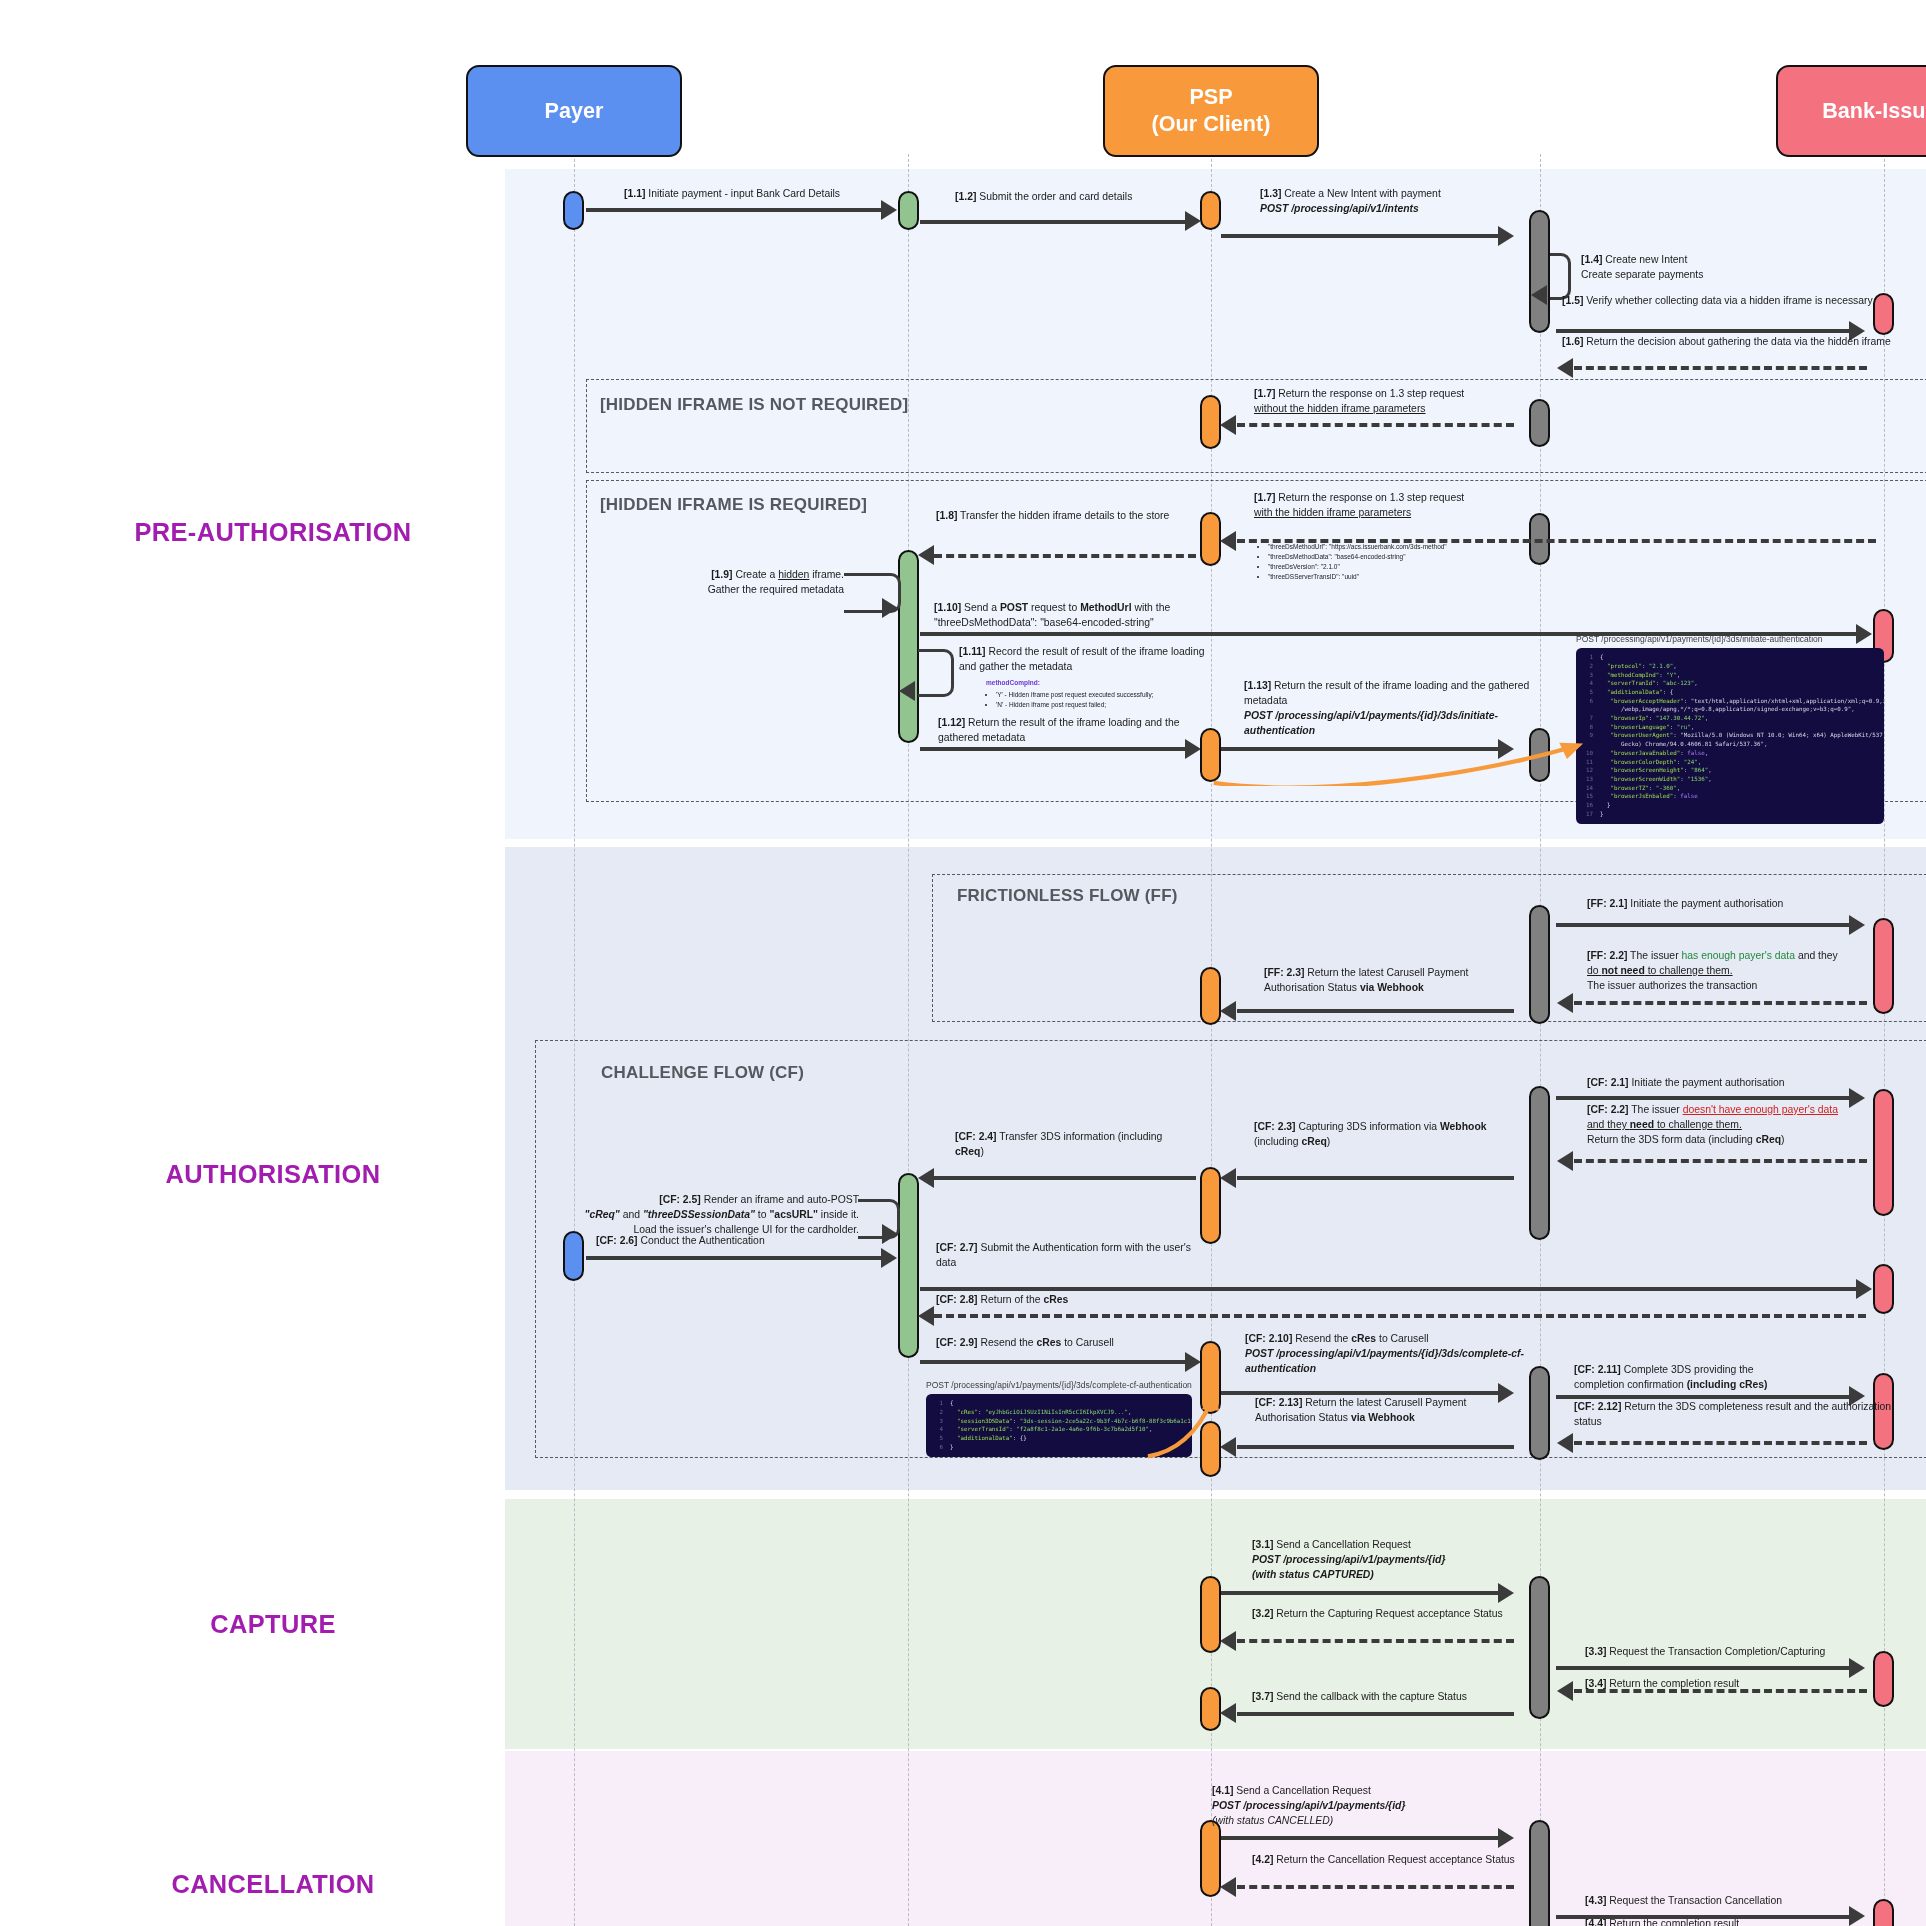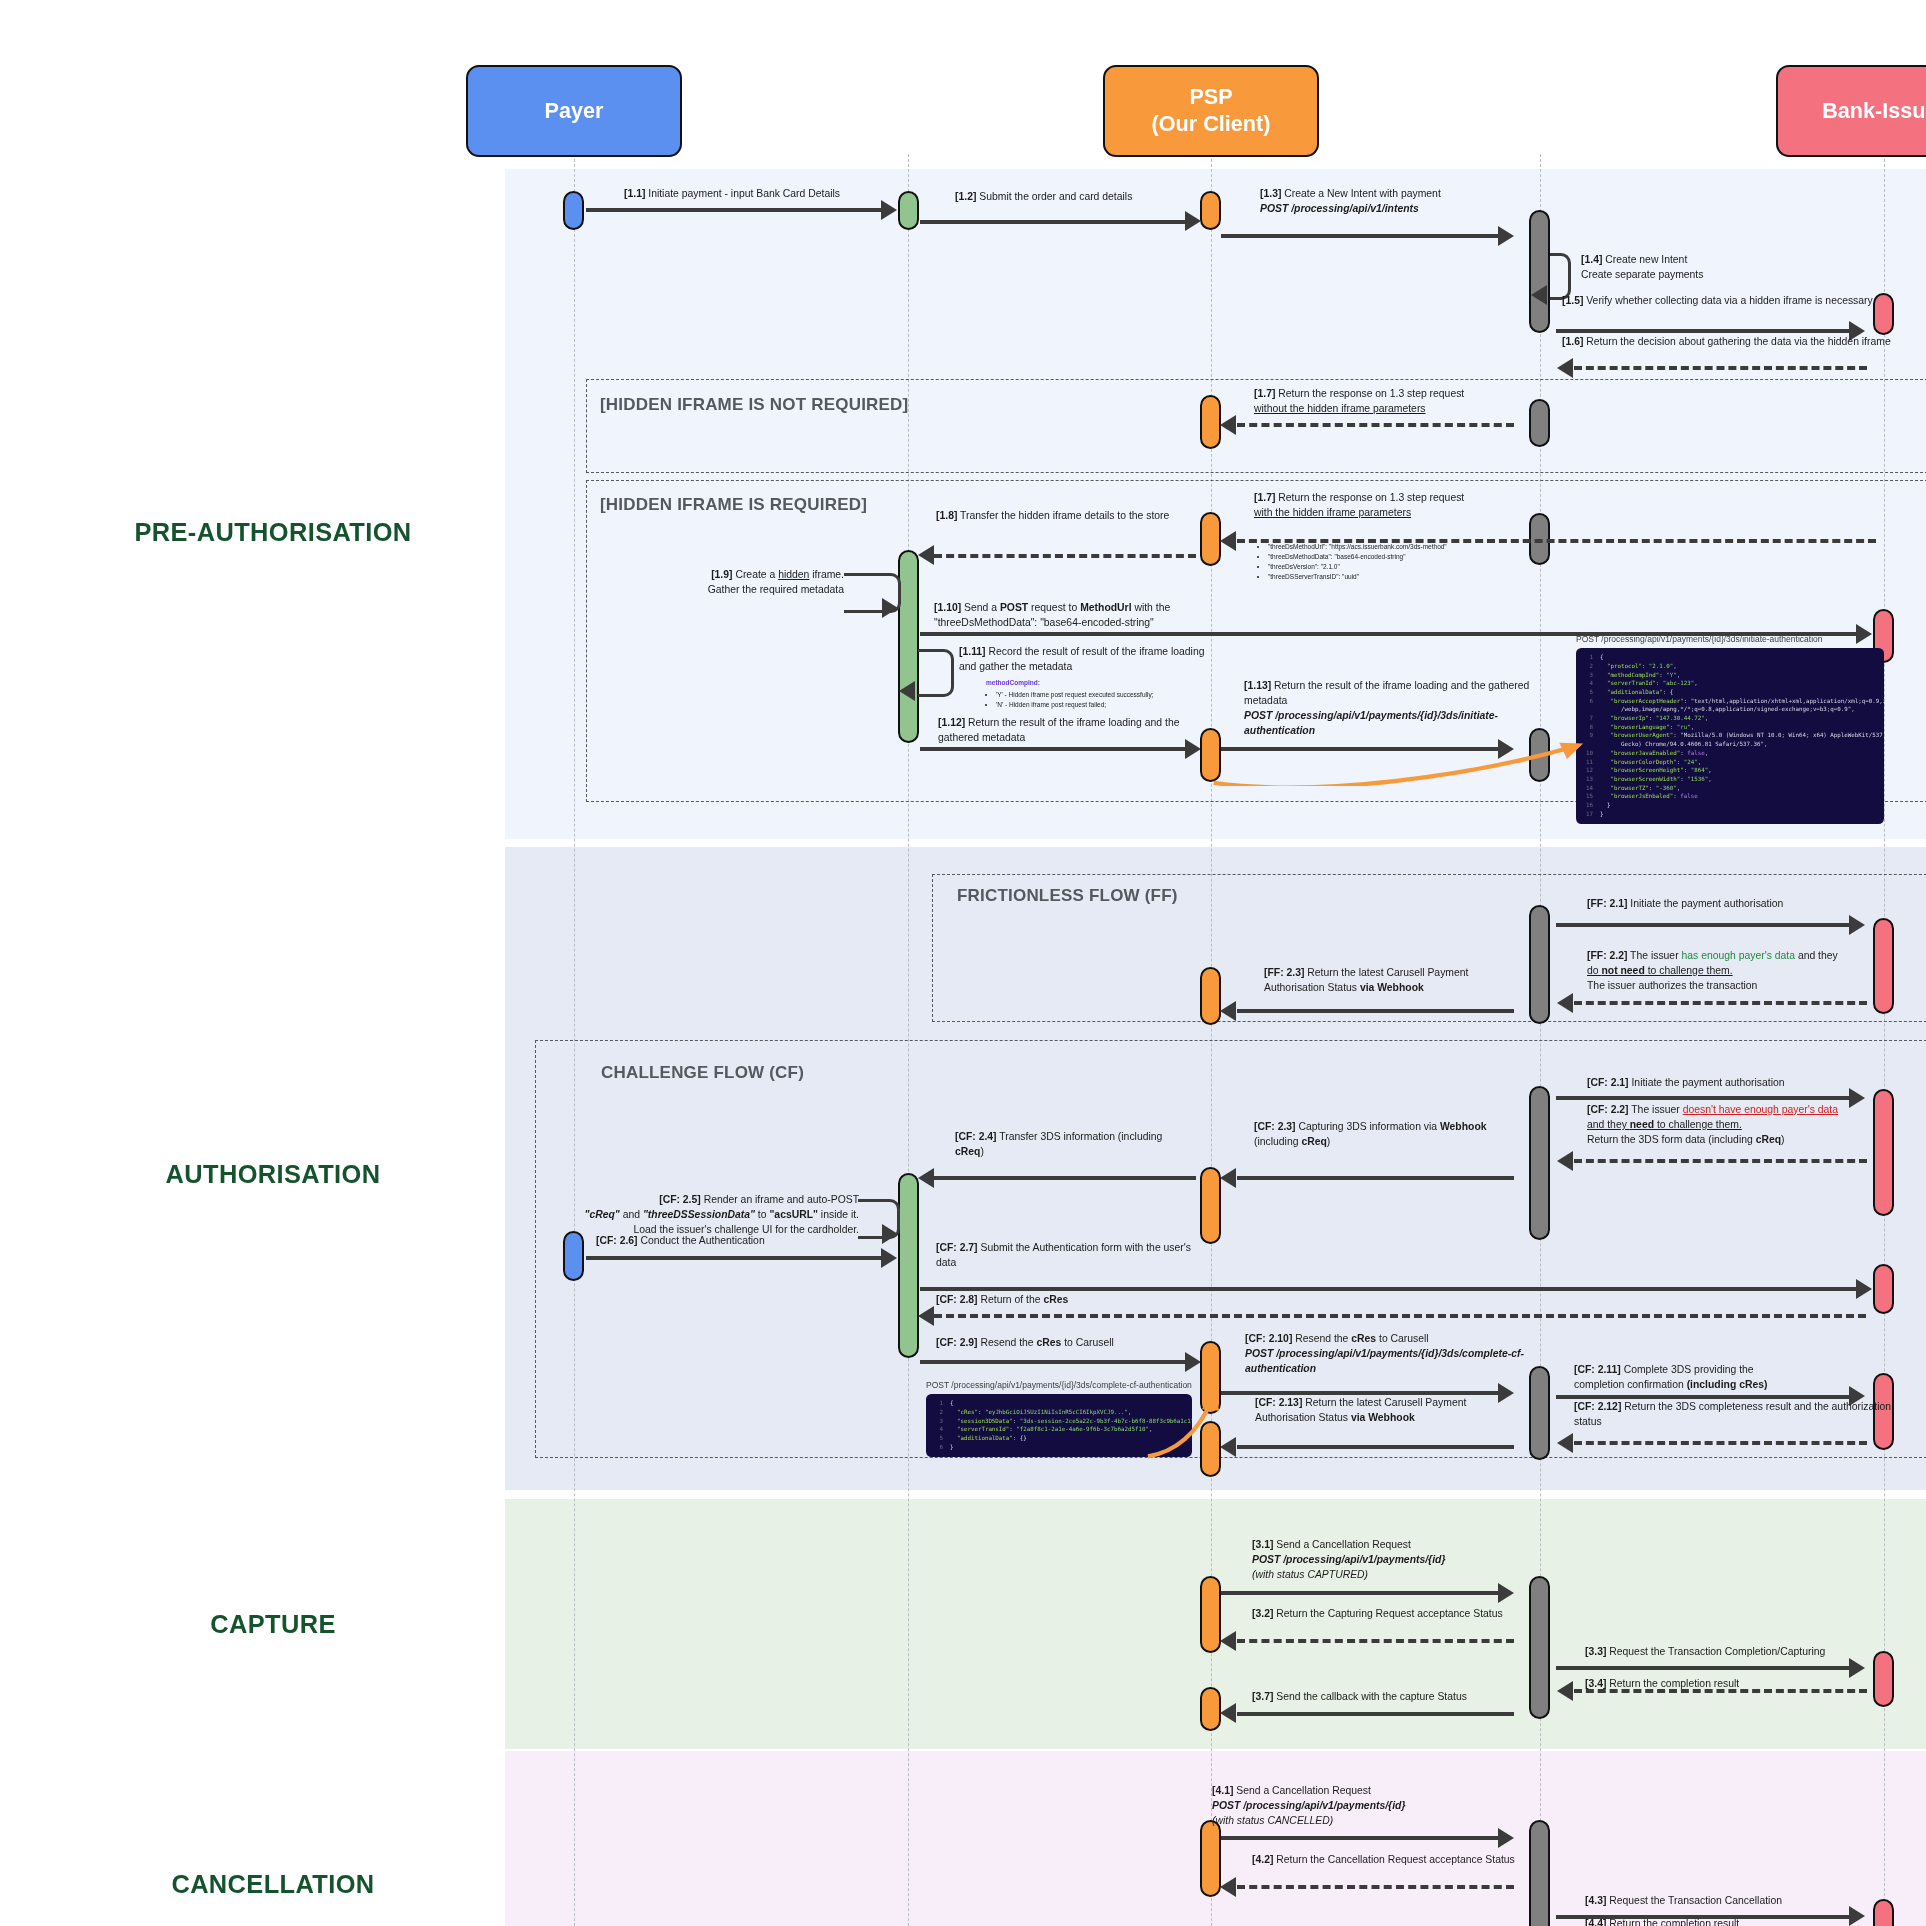--- a/index.html
+++ b/index.html
@@ -1,21 +1,21 @@
 <!DOCTYPE html>
 <html style="font-size:6.2px"><head>
 <meta charset="utf-8">
 <style>
   html,body{margin:0;padding:0;background:#fff;}
   body{font-family:"Liberation Sans",sans-serif;}
   #page{position:relative;width:2090px;height:2416px;background:#ffffff;overflow:hidden;}
 
   
   .band{position:absolute;left:505px;width:1483px;}
-  .band-label{position:absolute;font-weight:bold;color:#14532d;letter-spacing:0.4px;
+  .band-label{position:absolute;font-weight:bold;color:#a21caf;letter-spacing:0.4px;
                text-align:center;font-size:25.4px;font-family:"Liberation Sans",sans-serif;}
 
   
   .actor{position:absolute;width:216px;height:92px;border-radius:13px;
          border:2.3px solid #111;display:flex;flex-direction:column;
          align-items:center;justify-content:center;color:#fff;font-weight:bold;
          font-size:21.6px;line-height:1.25;text-align:center;box-sizing:border-box;}
   .actor span{display:block;}
 
   
@@ -400,21 +400,21 @@
   </svg>
 
   <div class="act" style="left:1200px;top:1576px;height:77px;background:#f89a3c;"></div>
   <div class="act" style="left:1529px;top:1576px;height:143px;background:#808080;"></div>
   <div class="act" style="left:1873px;top:1651px;height:56px;background:#f4717f;"></div>
   <div class="act" style="left:1200px;top:1687px;height:44px;background:#f89a3c;"></div>
 
   <div class="label" style="left:1252px;top:1537px;width:293px;">
     <b>[3.1]</b><span> Send a Cancellation Request</span><br>
     <i>POST /processing/api/v1/payments/{id}</i><br>
-    <i style="font-weight:normal;">(with status CAPTURED)</i>
+    <i style="font-weight:bold;">(with status CAPTURED)</i>
   </div>
   <div class="msg" style="left:1221px;top:1591px;width:285px;"></div>
   <div class="arrowhead ah-right" style="left:1498px;top:1583px;"></div>
 
   <div class="label" style="left:1252px;top:1606px;width:270px;">
     <b>[3.2]</b><span> Return the Capturing Request acceptance Status</span>
   </div>
   <div class="msg dashed" style="left:1237px;top:1639px;width:277px;"></div>
   <div class="arrowhead ah-left" style="left:1220px;top:1631px;"></div>
 

